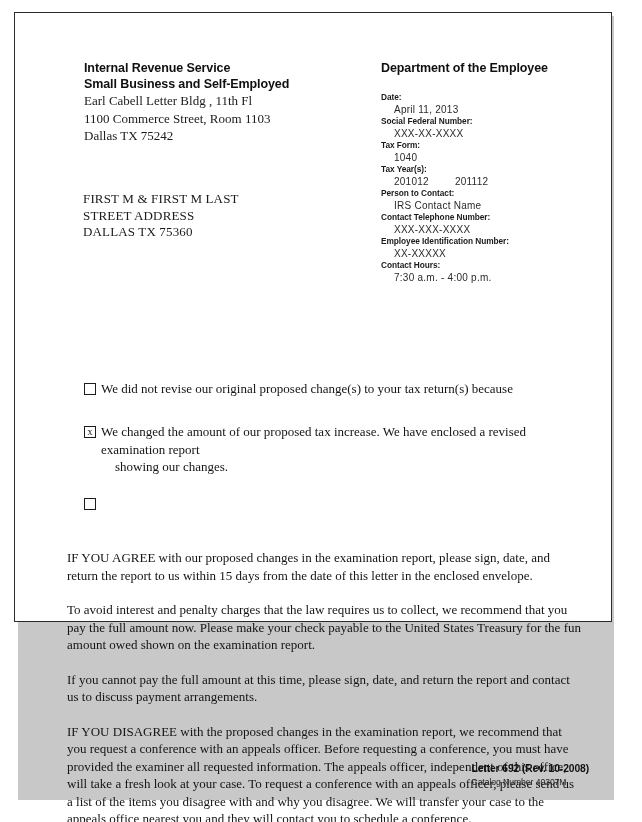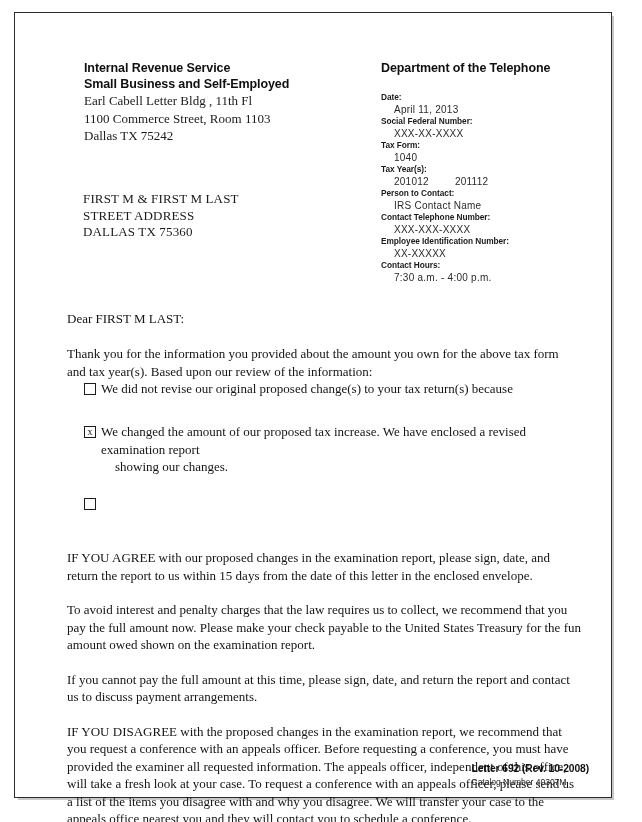--- a/index.html
+++ b/index.html
@@ -31,21 +31,21 @@
     width: 596px;
     height: 784px;
     background: #c8c8c8;
   }
 
   .page {
     position: absolute;
     left: 14px;
     top: 12px;
     width: 598px;
-    height: 786px;
+    height: 610px;
     background: #ffffff;
     border: 1px solid #2b2b2b;
     box-sizing: border-box;
     color: #141414;
     padding-left: 48px;
   }
 
   
   .header {
     position: absolute;
@@ -224,21 +224,21 @@
 
       <div class="hdr-left">
         <div class="org-line">Internal Revenue Service</div>
         <div class="org-line">Small Business and Self-Employed</div>
         <div class="addr-line">Earl Cabell Letter Bldg , 11th Fl</div>
         <div class="addr-line">1100 Commerce Street, Room 1103</div>
         <div class="addr-line">Dallas TX  75242</div>
       </div>
 
       <div class="hdr-right">
-        <div class="treasury">Department of the Telephone</div>
+        <div class="treasury">Department of the Employee</div>
 
         <div class="meta-list">
           <div class="meta-label">Date:</div>
           <div class="meta-value">April 11, 2013</div>
 
           <div class="meta-label">Social Federal Number:</div>
           <div class="meta-value">XXX-XX-XXXX</div>
 
           <div class="meta-label">Tax Form:</div>
           <div class="meta-value">1040</div>
@@ -260,24 +260,20 @@
         </div>
       </div>
     </div>
 
     <div class="recipient">
       <div class="addr-line">FIRST M &amp; FIRST M LAST</div>
       <div class="addr-line">STREET ADDRESS</div>
       <div class="addr-line">DALLAS  TX  75360</div>
     </div>
 
-    <div class="body-block">
-      <div class="salutation">Dear FIRST M LAST:</div>
-      <p class="para">Thank you for the information you provided about the amount you own for the above tax form and tax year(s).  Based upon our review of the information:</p>
-    </div>
 
     <div class="options">
       <div class="option-row r1">
         <span class="cbox"></span>
         <span class="option-text">We did not revise our original proposed change(s) to your tax return(s) because</span>
       </div>
 
       <div class="option-row r2">
         <span class="cbox">x</span>
         <span class="option-text"><span>We changed the amount of our proposed tax increase.  We have enclosed a revised examination report</span><span class="cont">showing our changes.</span></span>

